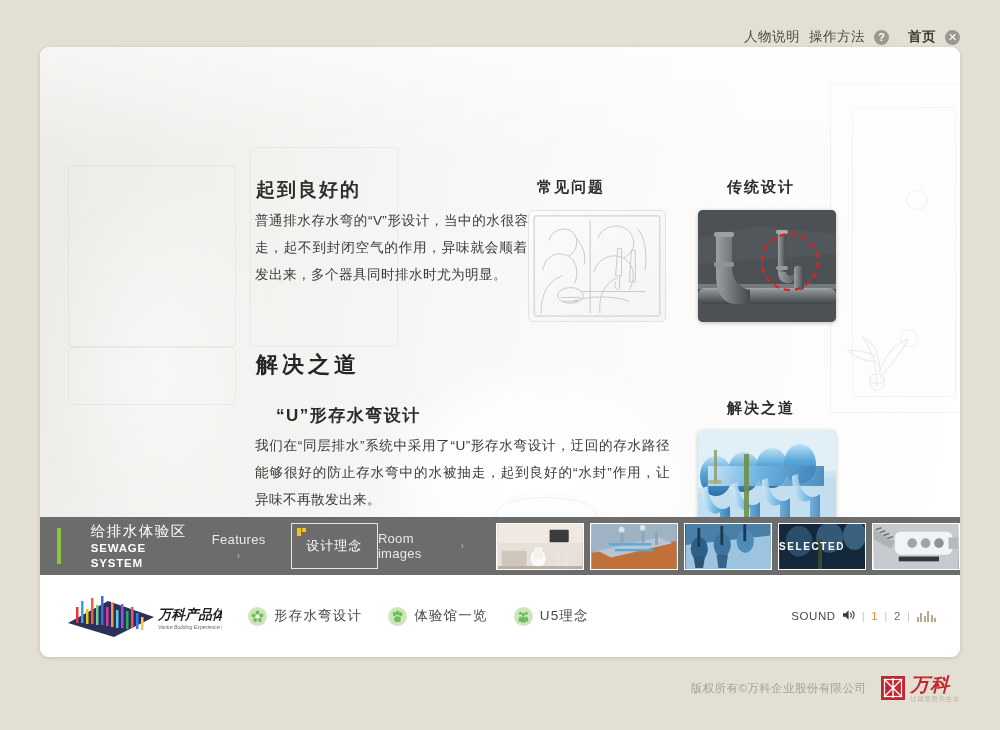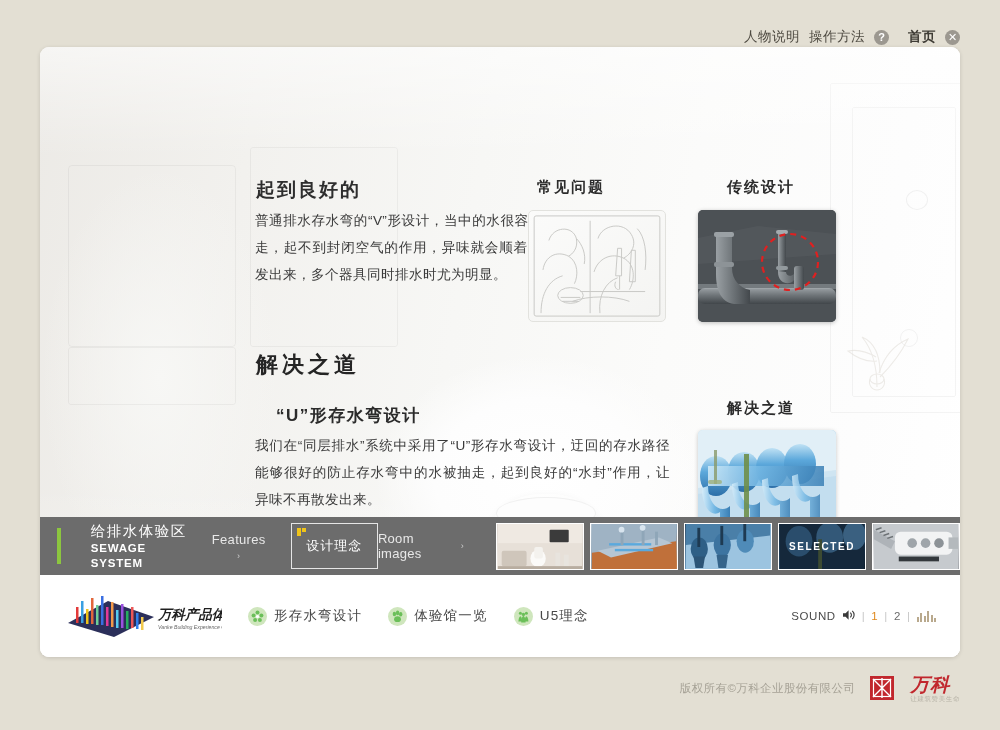--- a/index.html
+++ b/index.html
@@ -221,21 +221,21 @@
   }
   .t1 { background: linear-gradient(150deg,#ddd6ce,#f1ece6 45%,#cdc3b8); }
   .t2 { background: linear-gradient(160deg,#b8c6d0,#8fa7bb 50%,#c97a3c 92%); }
   .t3 { background: linear-gradient(140deg,#2f4a63,#6d9ec7 45%,#bcd9ec); }
   .t4 { background: linear-gradient(150deg,#203a52,#35618a 50%,#11212e); }
   .t5 { background: linear-gradient(150deg,#b9bcc0,#f2f3f4 45%,#9fa3a7); }
   .thumb svg { position: absolute; inset: 0; width: 100%; height: 100%; }
   .sel-overlay {
     position: absolute; inset: 0;
     background: rgba(8,22,38,.38);
-    display: flex; align-items: center; justify-content: center;
+    display: flex; align-items: center; justify-content: flex-start;
   }
   .sel-overlay span {
     color: #ffffff; font-size: 10px; font-weight: bold; letter-spacing: 1.6px;
   }
 
   
   .footer {
     position: absolute; left: 0; bottom: 0;
     width: 920px; height: 82px;
     background: #ffffff;
@@ -265,21 +265,21 @@
   .eqbars { display: flex; align-items: flex-end; gap: 1.5px; height: 11px; }
   .eqbars i { width: 2px; background: #b9a98d; display: block; }
 
   
   .copyright {
     position: absolute; left: 0; bottom: 28px; width: 1000px;
     display: flex; align-items: center; justify-content: flex-end;
     gap: 14px; padding-right: 40px;
   }
   .cp-text { font-size: 11.5px; color: #a6a296; letter-spacing: .4px; }
-  .vk-logo { display: flex; align-items: center; gap: 15px; }
+  .vk-logo { display: flex; align-items: center; gap: 4px; }
   .vk-mark { width: 26px; height: 26px; display: block; }
   .vk-txt { display: flex; flex-direction: column; line-height: 1; }
   .vk-cn { font-size: 19px; font-weight: bold; color: #c1272d; letter-spacing: 1px; font-style: italic; }
   .vk-sub { font-size: 6.5px; color: #b8b4a8; letter-spacing: .6px; margin-top: 2px; }
 </style>
 </head>
 <body>
 
 <div class="page">
 

